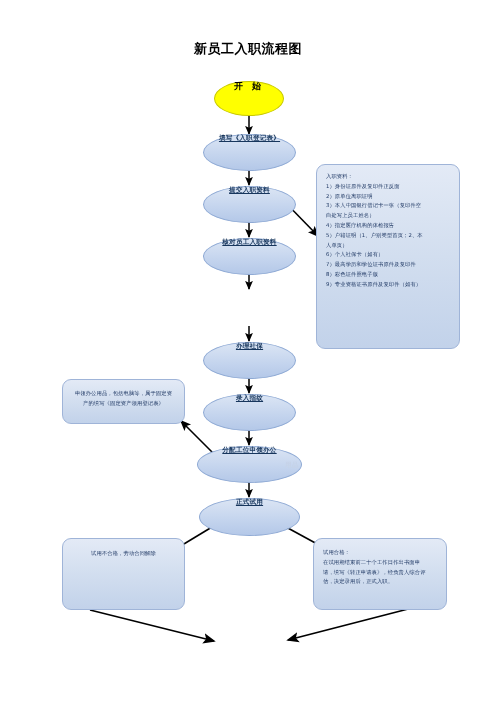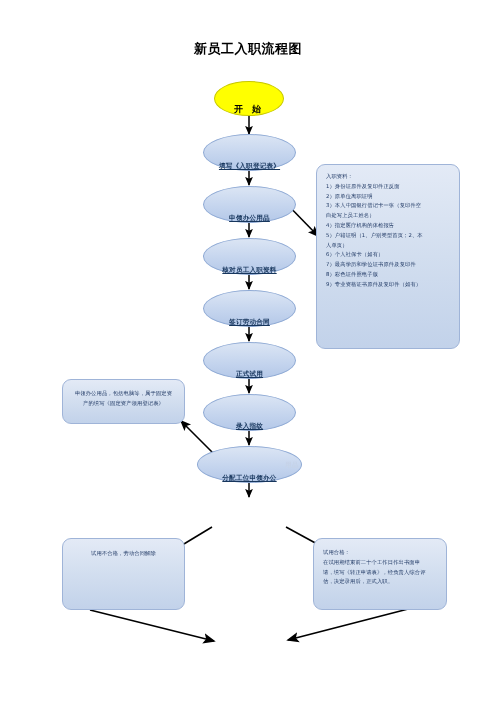--- a/index.html
+++ b/index.html
@@ -37,21 +37,21 @@
     position: absolute;
     left: 0; top: 0;
     width: 496px;
     height: 702px;
     pointer-events: none;
   }
   
   .node {
     position: absolute;
     display: flex;
-    align-items: flex-end;
+    align-items: flex-start;
     justify-content: center;
     text-align: center;
     box-sizing: border-box;
   }
   .ellipse {
     border-radius: 50%;
   }
   .ellipse-proc {
     background: linear-gradient(180deg, #dbe5f4 0%, #c5d5ee 55%, #b4c8e8 100%);
     border: 1px solid #8ea9d4;
@@ -146,44 +146,44 @@
 
   <div class="node ellipse ellipse-term" style="left:214px; top:81px; width:70px; height:35px;">
     <span class="node-label">开  始</span>
   </div>
 
   <div class="node ellipse ellipse-proc" style="left:203px; top:134px; width:93px; height:37px;">
     <span class="node-label">填写《入职登记表》</span>
   </div>
 
   <div class="node ellipse ellipse-proc" style="left:203px; top:186px; width:93px; height:37px;">
-    <span class="node-label">申领办公用品</span>
+    <span class="node-label">提交入职资料</span>
   </div>
 
   <div class="node ellipse ellipse-proc" style="left:203px; top:238px; width:93px; height:37px;">
     <span class="node-label">核对员工入职资料</span>
   </div>
 
-  <div class="node ellipse ellipse-proc" style="left:203px; top:290px; width:93px; height:37px;">
-    <span class="node-label">签订劳动合同</span>
-  </div>
 
   <div class="node ellipse ellipse-proc" style="left:203px; top:342px; width:93px; height:37px;">
-    <span class="node-label">正式试用</span>
+    <span class="node-label">办理社保</span>
   </div>
 
   <div class="node ellipse ellipse-proc" style="left:197px; top:446px; width:105px; height:37px;">
     <span class="node-label">分配工位申领办公</span>
   </div>
 
   <div class="node ellipse ellipse-proc" style="left:203px; top:394px; width:93px; height:37px;">
     <span class="node-label">录入指纹</span>
   </div>
   <span class="overflow-label" style="left:285px; top:461px;">用品</span>
 
+  <div class="node ellipse ellipse-proc" style="left:199px; top:498px; width:101px; height:38px;">
+    <span class="node-label">正式试用</span>
+  </div>
 
 
   <div class="note" style="left:316px; top:164px; width:144px; height:185px;">
     <div class="note-line">入职资料：</div>
     <div class="note-line">1）身份证原件及复印件正反面</div>
     <div class="note-line">2）原单位离职证明</div>
     <div class="note-line">3）本人中国银行借记卡一张（复印件空</div>
     <div class="note-line">白处写上员工姓名）</div>
     <div class="note-line">4）指定医疗机构的体检报告</div>
     <div class="note-line">5）户籍证明（1、户别类型首页；2、本</div>

